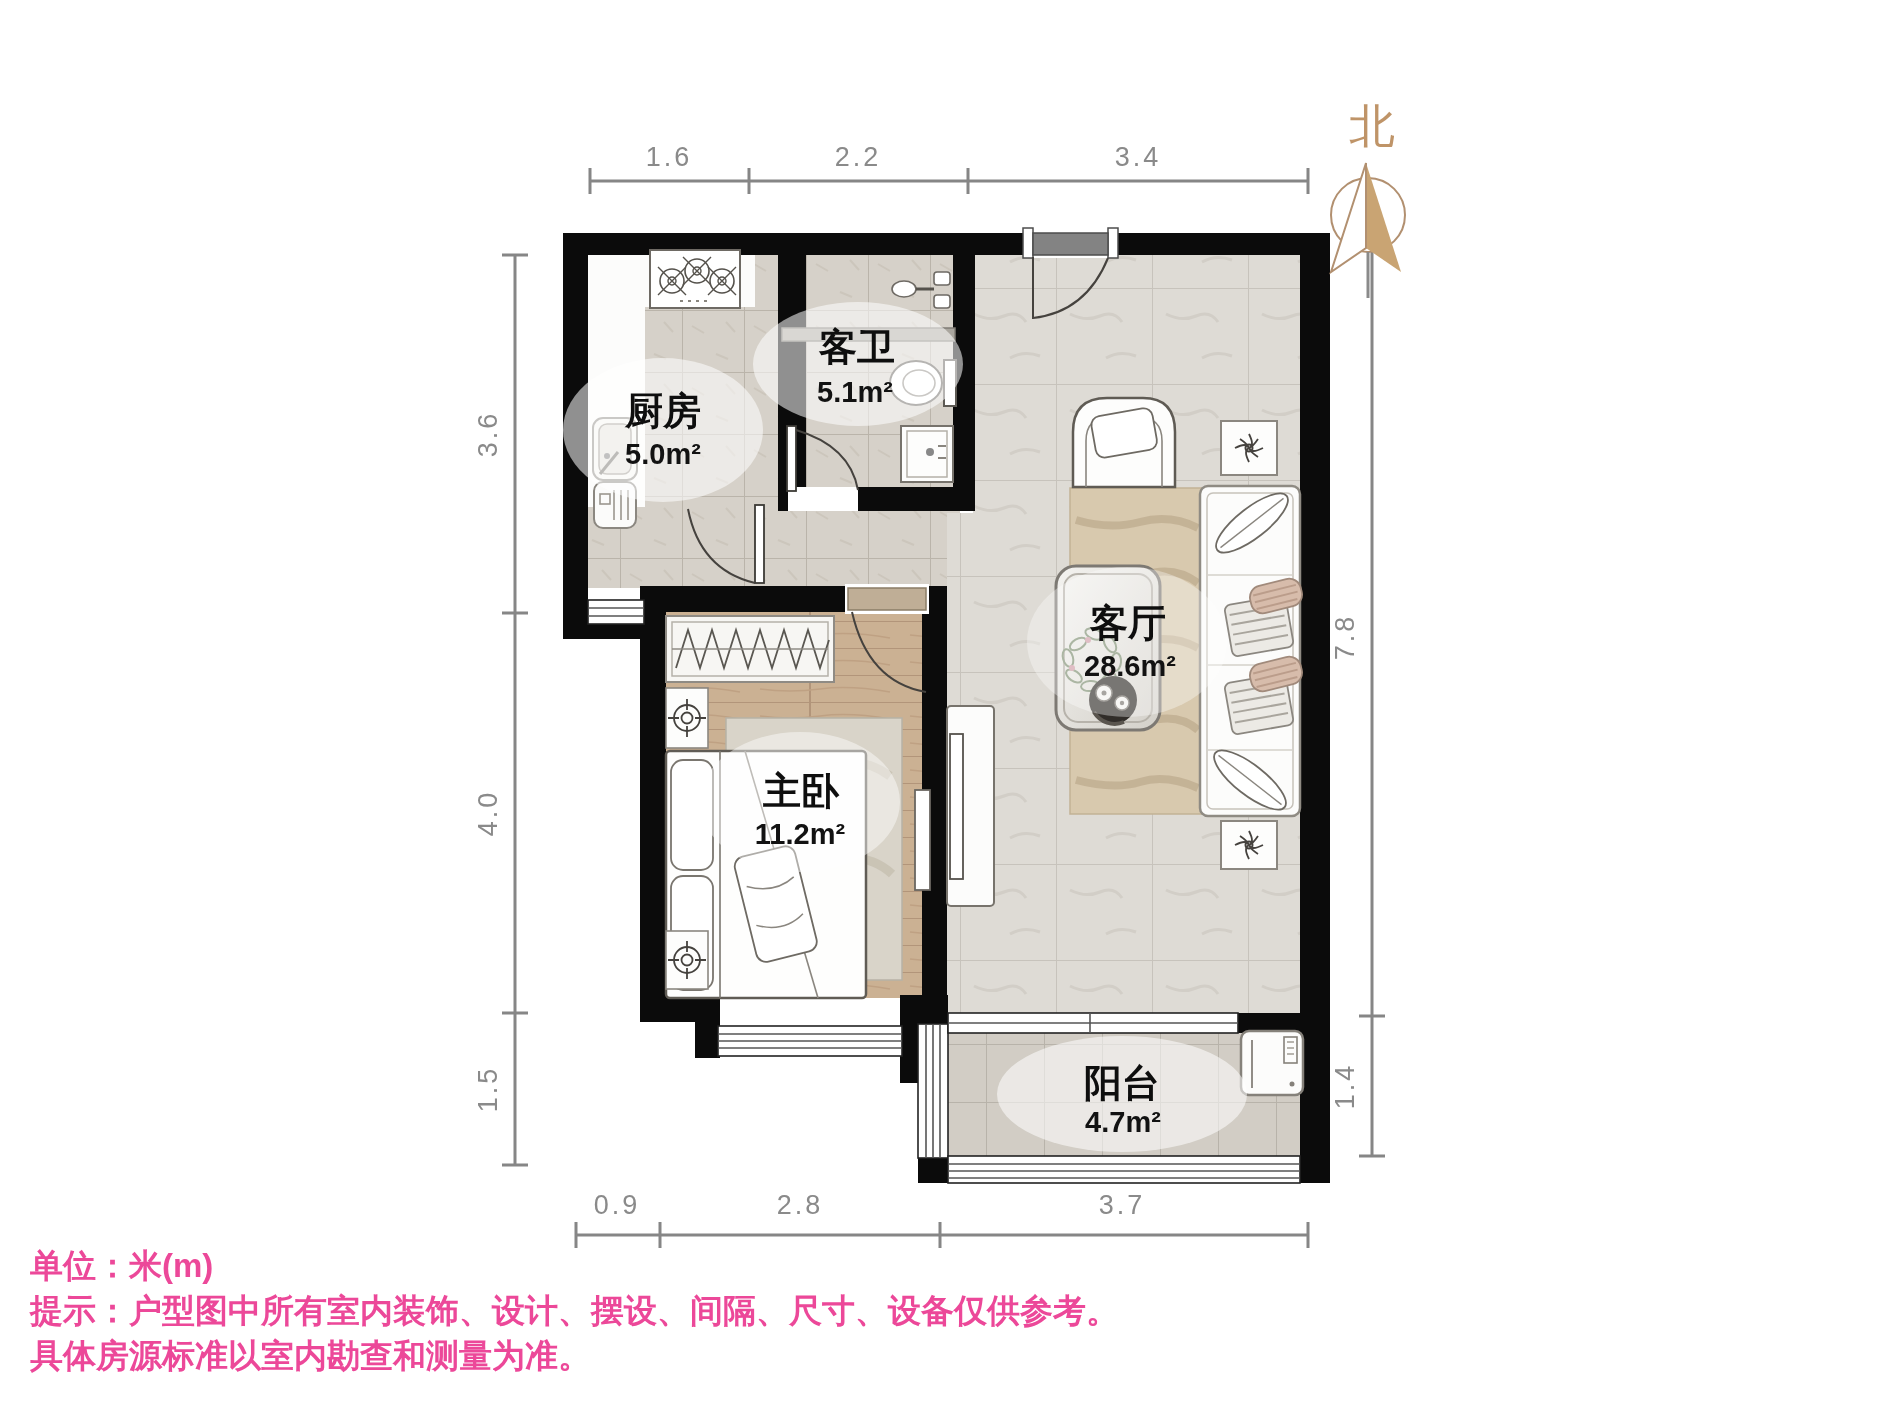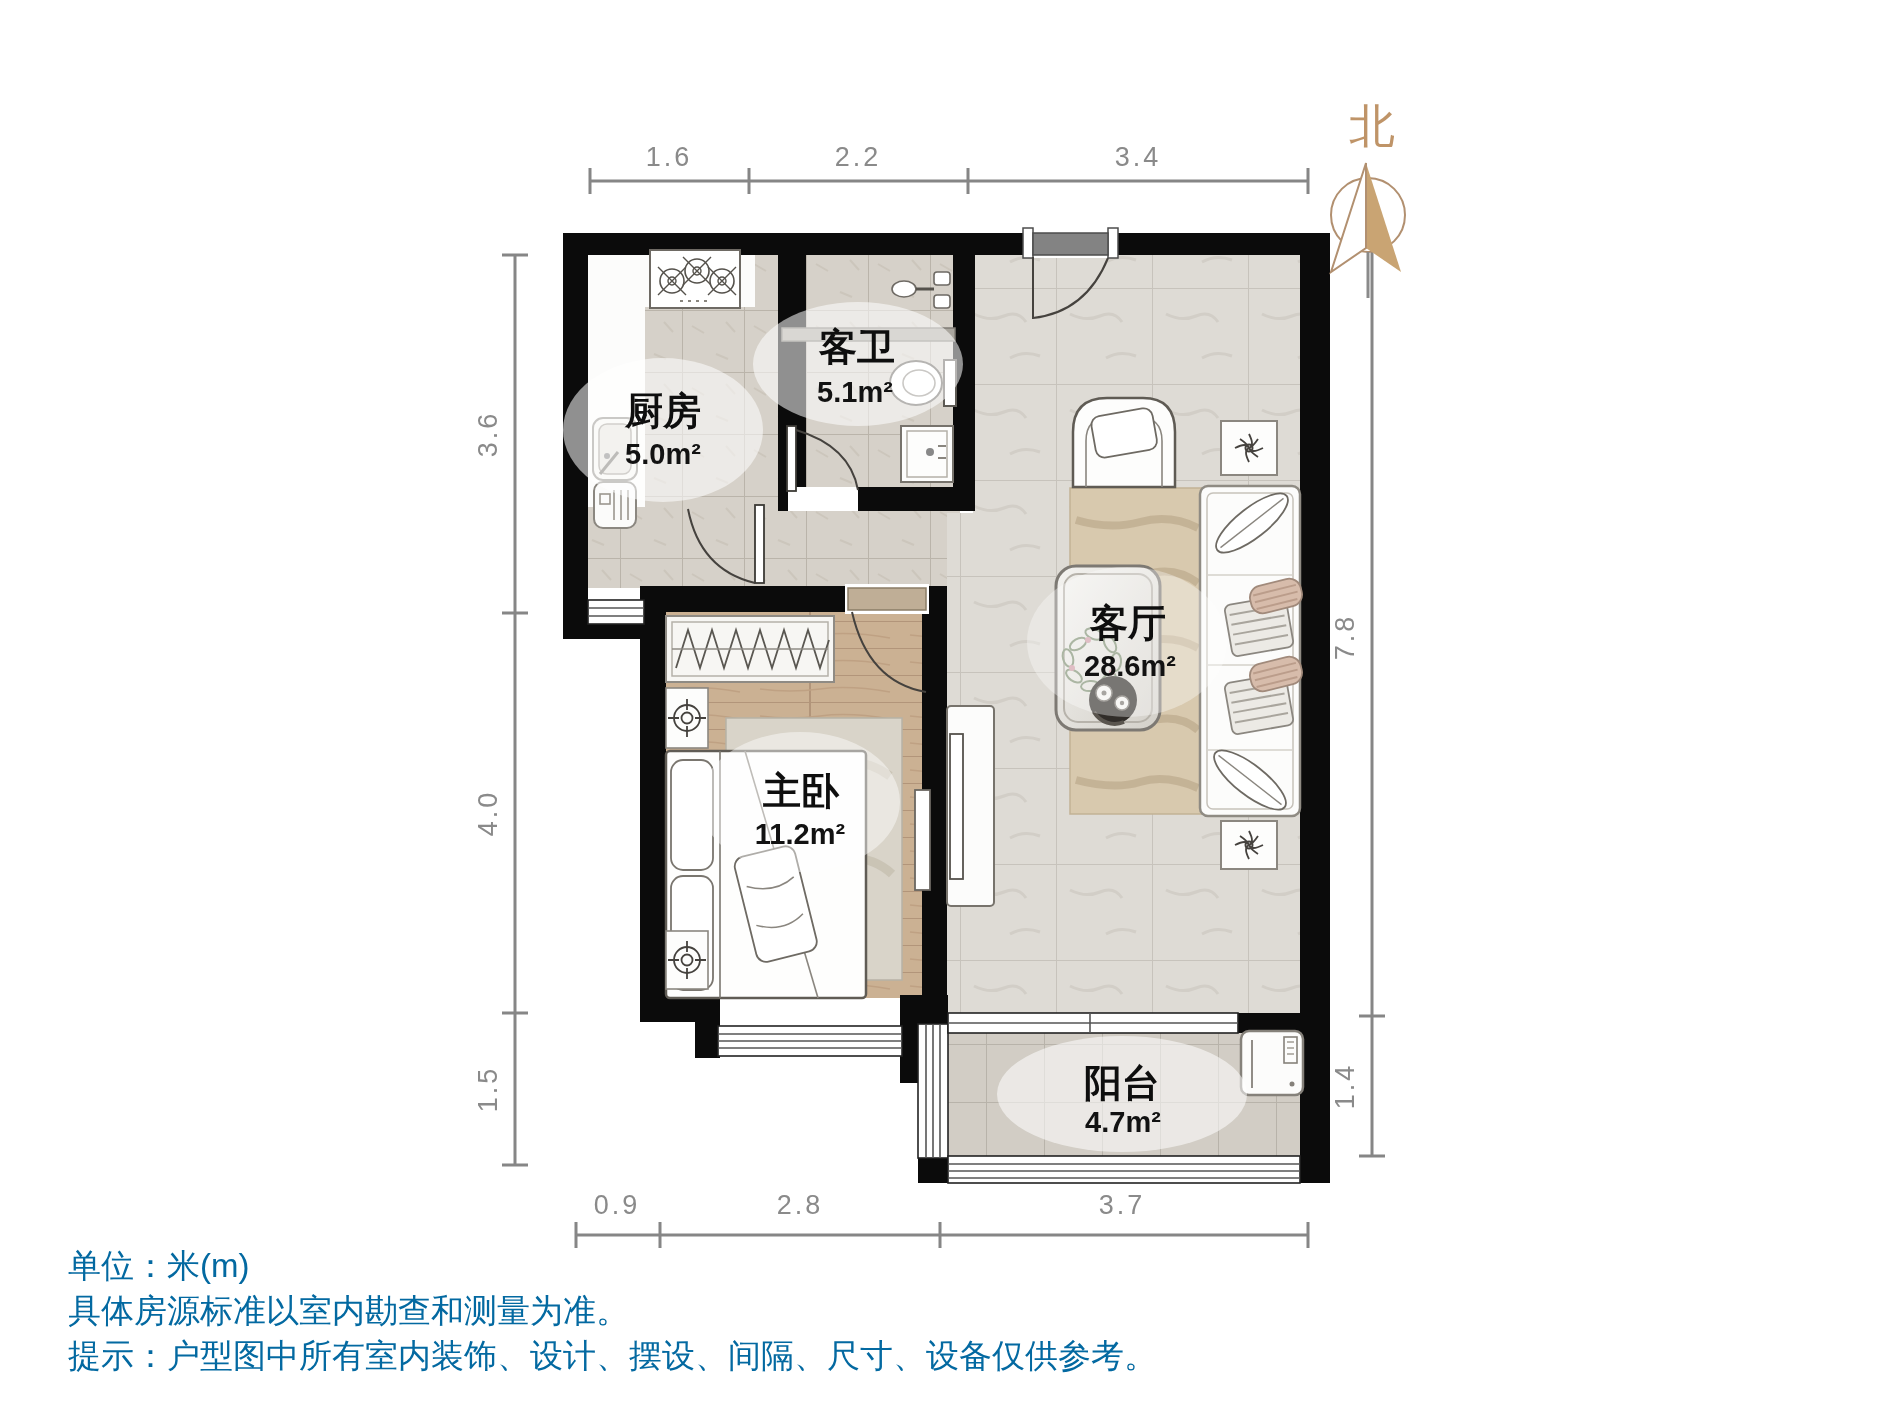--- a/index.html
+++ b/index.html
@@ -2,21 +2,21 @@
 <html><head>
 <meta charset="utf-8">
 <style>
   html,body{margin:0;padding:0;background:#ffffff;}
   body{width:1889px;height:1417px;position:relative;font-family:"Liberation Sans",sans-serif;}
   #plan{position:absolute;left:0;top:0;}
   .room-name{font-size:38px;font-weight:700;fill:#0e0e0e;}
   .room-area{font-size:29px;font-weight:600;fill:#121212;}
   .dim-text{font-size:27px;fill:#8a8a8a;letter-spacing:3px;}
   .north-text{font-size:46px;fill:#bf9468;}
-  #notes{position:absolute;left:30px;top:1243px;color:#0369a1;font-size:33px;font-weight:400;line-height:45px;white-space:nowrap;margin-left:38px;}
+  #notes{position:absolute;left:30px;top:1243px;color:#ec4899;font-size:33px;font-weight:700;line-height:45px;white-space:nowrap;}
 </style>
 </head>
 <body>
 
 <svg id="plan" width="1889" height="1417" viewBox="0 0 1889 1417">
   <defs>
     <pattern id="pTile" width="62" height="62" patternUnits="userSpaceOnUse">
       <rect width="62" height="62" fill="#d6d1c9"></rect>
       <path d="M62 0H0V62" fill="none" stroke="#bab4aa" stroke-width="2"></path>
       <path d="M10 16l12 7M34 44l12 5M44 12l9 10" stroke="#ccc6bc" stroke-width="2" fill="none"></path>
@@ -313,15 +313,15 @@
     <text class="north-text" x="1372" y="142" text-anchor="middle">北</text>
     <circle cx="1368" cy="215" r="37" fill="none" stroke="#b29070" stroke-width="2"></circle>
     <polygon points="1366,163 1401,272 1366,248" fill="#c9a473"></polygon>
     <polygon points="1366,163 1331,272 1366,248" fill="#ffffff" stroke="#b29070" stroke-width="2"></polygon>
     <path d="M1368 252V298" stroke="#8a8a8a" stroke-width="3"></path>
   </g>
 </svg>
 
 <div id="notes">
   <div>单位：米(m)</div>
+  <div>提示：户型图中所有室内装饰、设计、摆设、间隔、尺寸、设备仅供参考。</div>
   <div>具体房源标准以室内勘查和测量为准。</div>
-  <div>提示：户型图中所有室内装饰、设计、摆设、间隔、尺寸、设备仅供参考。</div>
 </div>
 
 </body></html>

